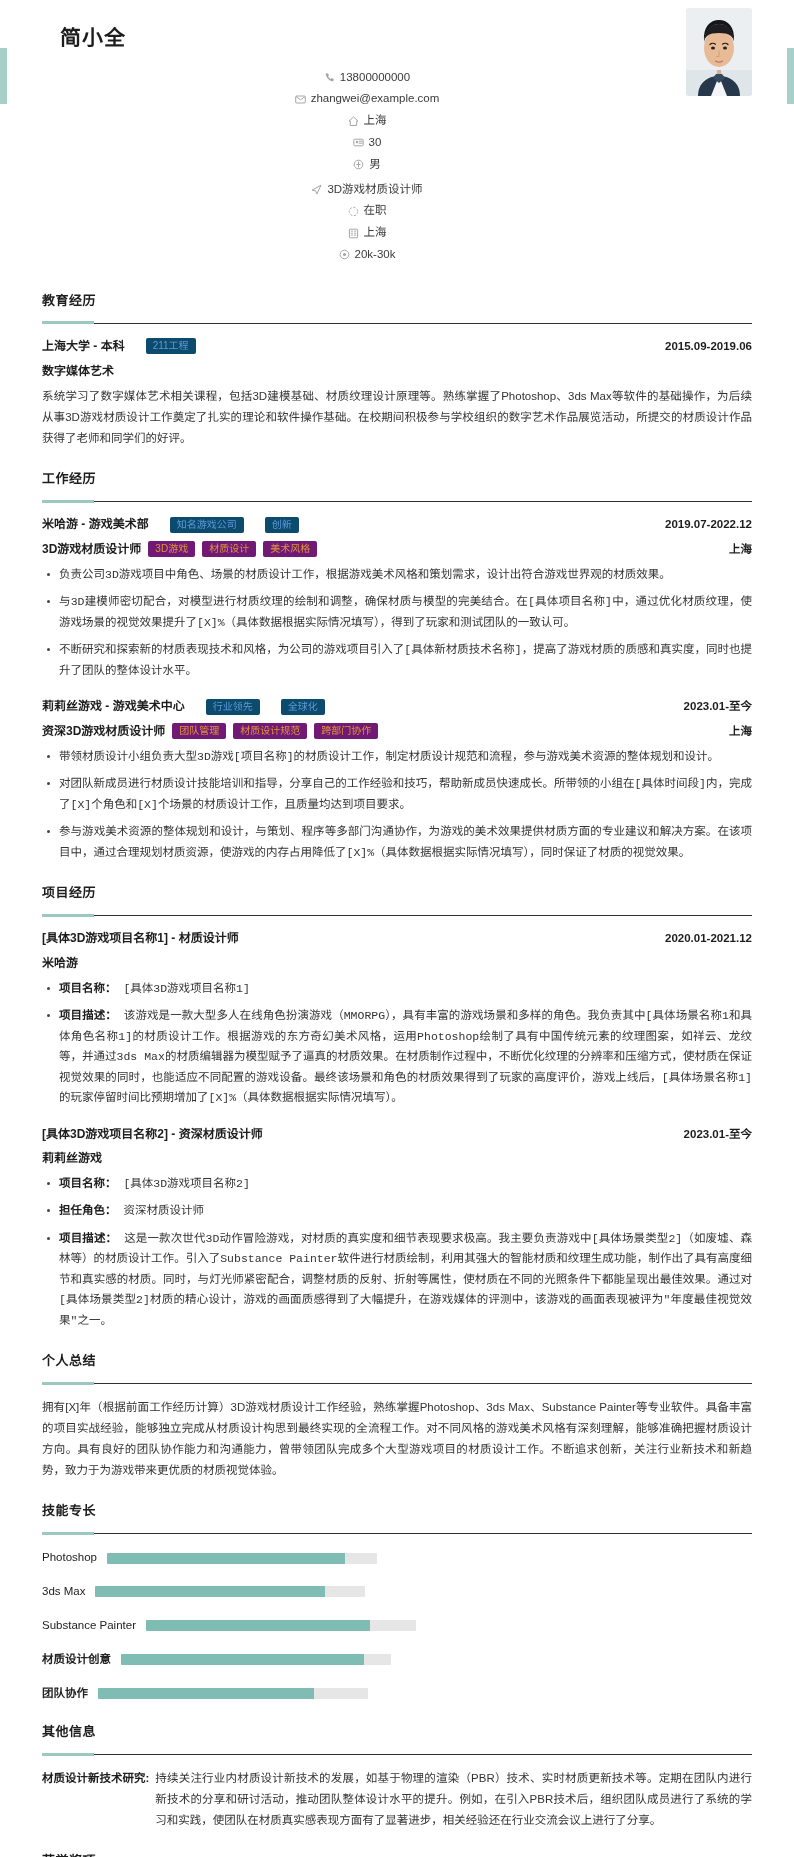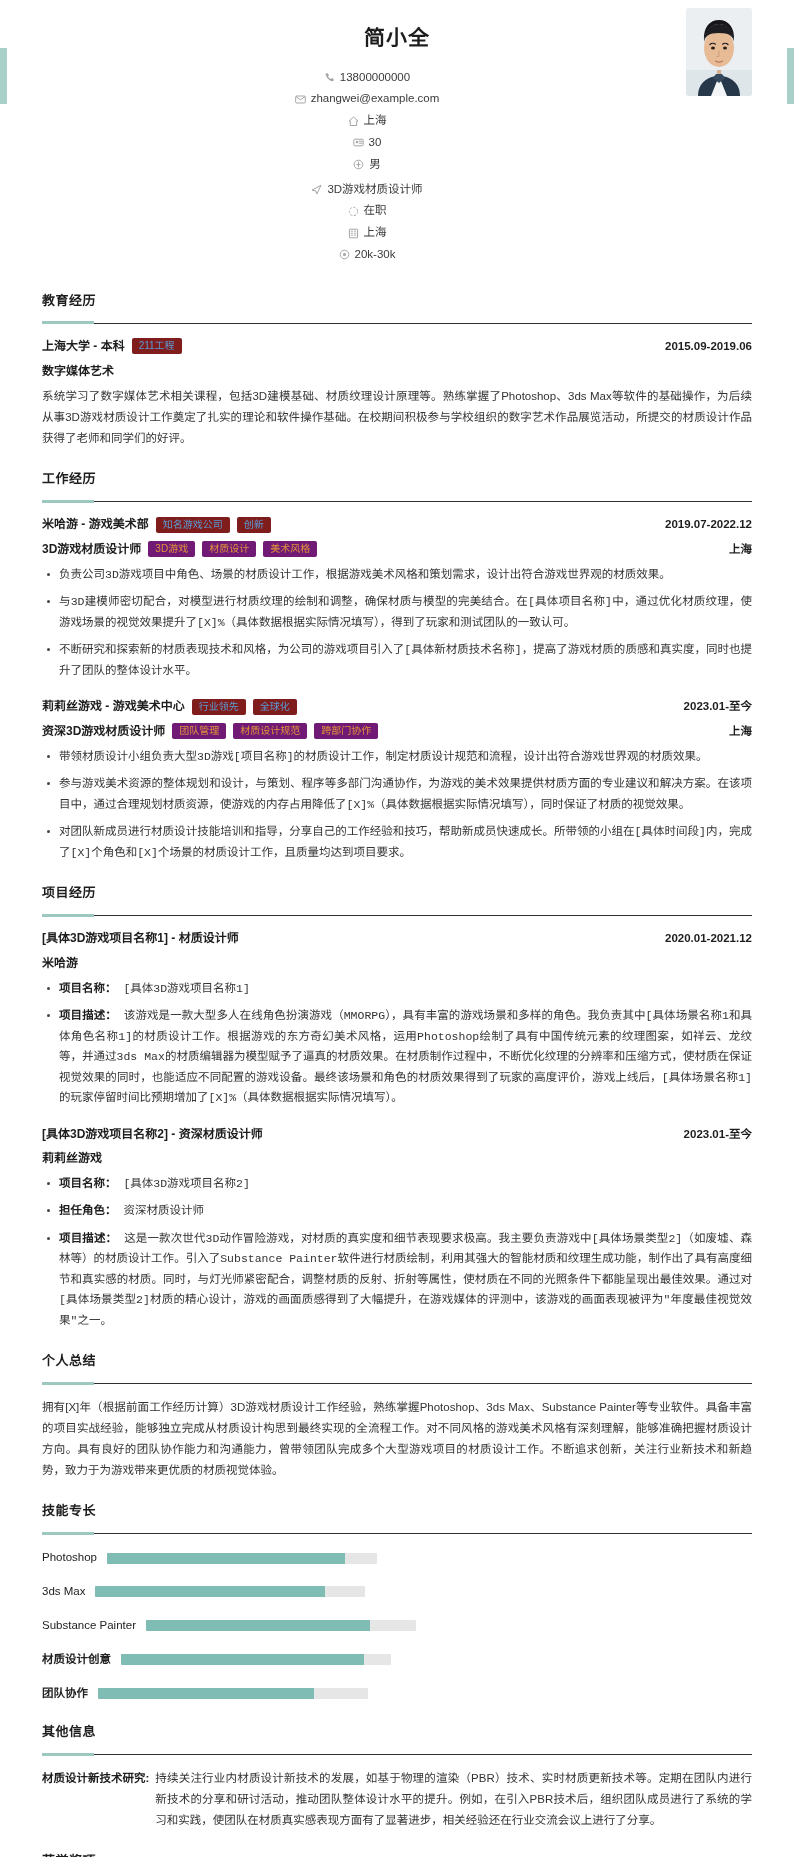--- a/index.html
+++ b/index.html
@@ -36,21 +36,21 @@
   .edge-bar.left  { left: 0; }
   .edge-bar.right { right: 0; }
 
   
   .header {
     position: relative;
     padding: 14px 60px 14px 60px;
     min-height: 104px;
   }
   .name {
-    text-align: center;
+    text-align: left;
     font-size: 21px;
     font-weight: bold;
     color: #1d1d1d;
     letter-spacing: 1px;
     margin: 8px 0 14px 0;
   }
   .meta-row {
     display: flex;
     flex-wrap: wrap;
     justify-content: center;
@@ -149,21 +149,21 @@
   }
 
   .tag {
     display: inline-block;
     font-size: 10px;
     line-height: 1;
     padding: 3px 7px;
     border-radius: 2px;
     white-space: nowrap;
   }
-  .tag.blue   { background: #7f1d1d; color: #5b9bd5; }
+  .tag.blue   { background: #0c4a6e; color: #5b9bd5; margin-left: 14px; }
   .tag.orange { background: #701a75; color: #e2923b; }
 
   .entry-sub {
     font-size: 12px;
     font-weight: bold;
     color: #1d1d1d;
     margin-bottom: 6px;
   }
 
   .bullets {
@@ -453,23 +453,23 @@
             <div class="entry-row">
               <div class="entry-left">
                 <span class="entry-title">资深3D游戏材质设计师</span>
                 <span class="tag orange">团队管理</span>
                 <span class="tag orange">材质设计规范</span>
                 <span class="tag orange">跨部门协作</span>
               </div>
               <div class="entry-right">上海</div>
             </div>
             <ul class="bullets">
-              <li>带领材质设计小组负责大型3D游戏[项目名称]的材质设计工作，制定材质设计规范和流程，设计出符合游戏世界观的材质效果。</li>
+              <li>带领材质设计小组负责大型3D游戏[项目名称]的材质设计工作，制定材质设计规范和流程，参与游戏美术资源的整体规划和设计。</li>
+              <li>对团队新成员进行材质设计技能培训和指导，分享自己的工作经验和技巧，帮助新成员快速成长。所带领的小组在[具体时间段]内，完成了[X]个角色和[X]个场景的材质设计工作，且质量均达到项目要求。</li>
               <li>参与游戏美术资源的整体规划和设计，与策划、程序等多部门沟通协作，为游戏的美术效果提供材质方面的专业建议和解决方案。在该项目中，通过合理规划材质资源，使游戏的内存占用降低了[X]%（具体数据根据实际情况填写），同时保证了材质的视觉效果。</li>
-              <li>对团队新成员进行材质设计技能培训和指导，分享自己的工作经验和技巧，帮助新成员快速成长。所带领的小组在[具体时间段]内，完成了[X]个角色和[X]个场景的材质设计工作，且质量均达到项目要求。</li>
             </ul>
           </div>
         </div>
     </div>
 
     <div class="section">
       <div class="section-title-wrap">
         <div class="section-title">项目经历</div>
       </div>
       <div id="projects-body">

